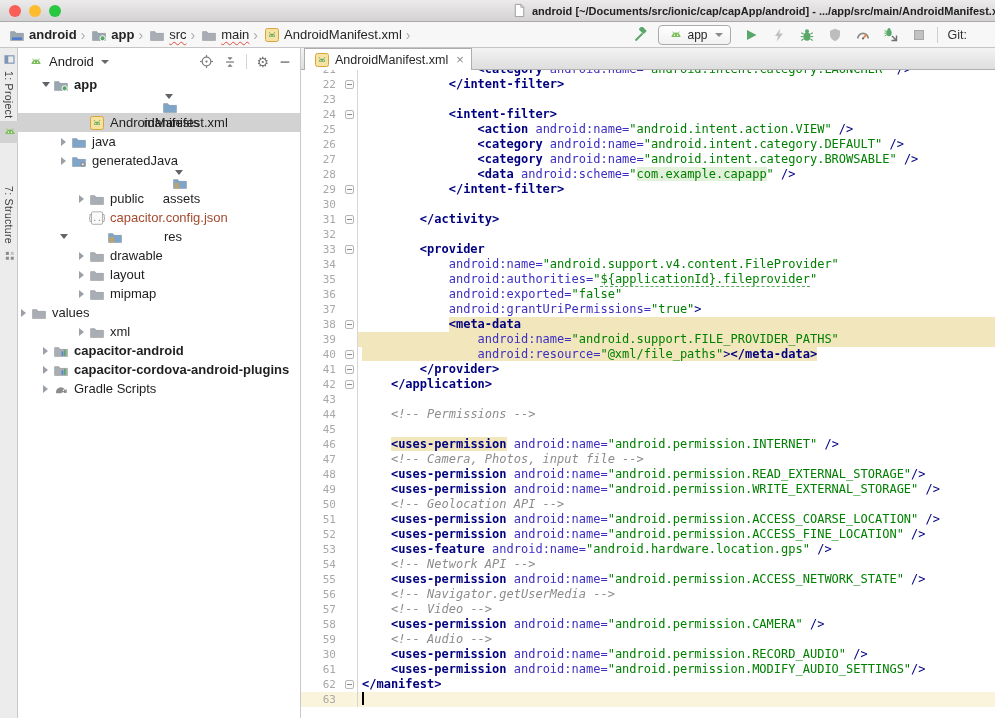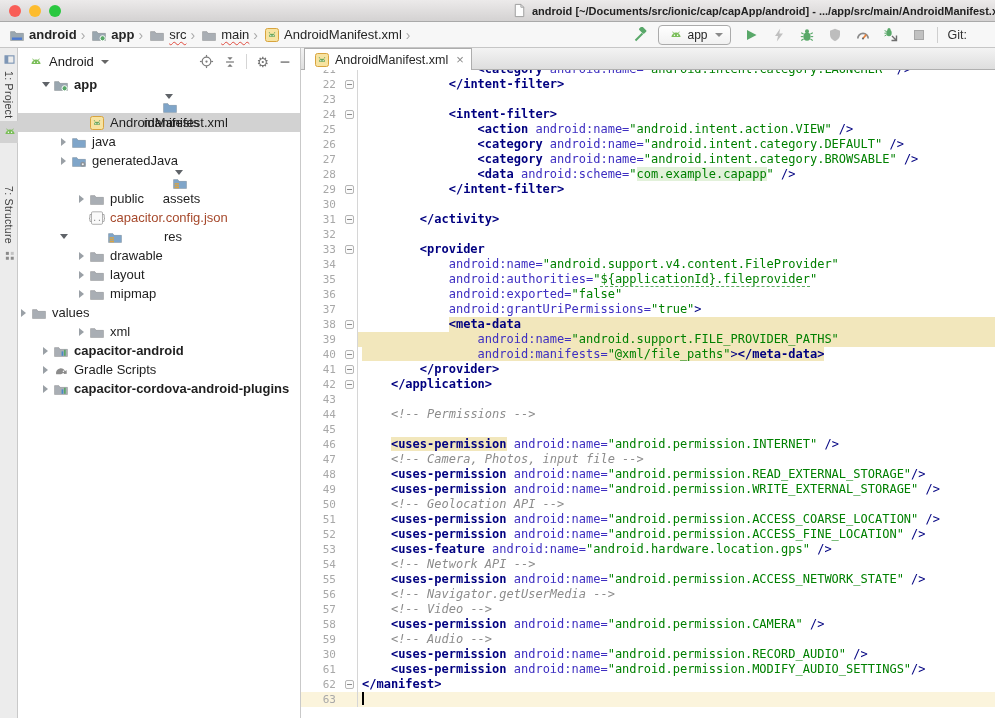--- a/index.html
+++ b/index.html
@@ -499,44 +499,44 @@
           </span>
           <span class="ticon">
             <svg width="16" height="16" viewBox="0 0 16 16">
               <path d="M1.5 4.6h4.3l1.3 1.7h7.4v7.2H1.5z" fill="#a9aeb4" stroke="rgba(0,0,0,.22)" stroke-width=".7"></path>
               <rect x="8.6" y="8.4" width="1.7" height="4.4" fill="#4a88c7"></rect>
               <rect x="11" y="6.8" width="1.7" height="6" fill="#59a869"></rect>
             </svg>
           </span>
           <span class="tlabel">capacitor-android</span>
         </div>
+        <div class="trow bold" style="padding-left: 22px;">
+          <span class="arrow-slot">
+            <span class="ar-r"></span>
+          </span>
+          <span class="ticon">
+            <svg width="16" height="16" viewBox="0 0 16 16">
+              <path d="M1.5 4.6h4.3l1.3 1.7h7.4v7.2H1.5z" fill="#a9aeb4" stroke="rgba(0,0,0,.22)" stroke-width=".7"></path>
+              <rect x="8.6" y="8.4" width="1.7" height="4.4" fill="#4a88c7"></rect>
+              <rect x="11" y="6.8" width="1.7" height="6" fill="#59a869"></rect>
+            </svg>
+          </span>
+          <span class="tlabel">capacitor-cordova-android-plugins</span>
+        </div>
         <div class="trow" style="padding-left: 22px;">
           <span class="arrow-slot">
             <span class="ar-r"></span>
           </span>
           <span class="ticon">
             <svg width="16" height="16" viewBox="0 0 16 16">
               <path d="M3.2 12.2c-.6-2.8 1-5.4 3.8-5.8 2.3-.3 4.3.9 5 2.8l1.6-1.2.2 3.8-2.6.3-1-1.4c-.9 1-2.2 1.6-3.7 1.6z" fill="#8c8c8c"></path>
               <circle cx="10.4" cy="9.2" r=".7" fill="#fff"></circle>
             </svg>
           </span>
           <span class="tlabel">Gradle Scripts</span>
-        </div>
-        <div class="trow bold" style="padding-left: 22px;">
-          <span class="arrow-slot">
-            <span class="ar-r"></span>
-          </span>
-          <span class="ticon">
-            <svg width="16" height="16" viewBox="0 0 16 16">
-              <path d="M1.5 4.6h4.3l1.3 1.7h7.4v7.2H1.5z" fill="#a9aeb4" stroke="rgba(0,0,0,.22)" stroke-width=".7"></path>
-              <rect x="8.6" y="8.4" width="1.7" height="4.4" fill="#4a88c7"></rect>
-              <rect x="11" y="6.8" width="1.7" height="6" fill="#59a869"></rect>
-            </svg>
-          </span>
-          <span class="tlabel">capacitor-cordova-android-plugins</span>
         </div>
       </div>
   </div>
 
   <div class="editor-col">
     <div class="tabbar">
       <div class="tab">
         <span class="ticon" id="tab-icon">
             <svg width="16" height="16" viewBox="0 0 16 16">
               <rect x="1.5" y="1.5" width="13" height="13" rx="2" fill="#f7e3a1" stroke="#d8a43e" stroke-width="1"></rect>
@@ -638,21 +638,21 @@
             <div class="code"><span class="s-p">            </span><span class="s-t">&lt;meta-data</span></div>
           </div>
           <div class="crow hl-row">
             <div class="gut">39</div>
             <div class="code"><span class="s-p">                </span><span class="s-a">android:name=</span><span class="s-v">"android.support.FILE_PROVIDER_PATHS"</span></div>
           </div>
           <div class="crow hl-text">
             <div class="gut">40<span class="fold">
                 <i></i>
               </span></div>
-            <div class="code"><span class="wrap"><span class="s-p">                </span><span class="s-a">android:manifests=</span><span class="s-v">"@xml/file_paths"</span><span class="s-b">&gt;</span><span class="s-t">&lt;/meta-data&gt;</span></span></div>
+            <div class="code"><span class="wrap"><span class="s-p">                </span><span class="s-a">android:resource=</span><span class="s-v">"@xml/file_paths"</span><span class="s-b">&gt;</span><span class="s-t">&lt;/meta-data&gt;</span></span></div>
           </div>
           <div class="crow">
             <div class="gut">41<span class="fold">
                 <i></i>
               </span></div>
             <div class="code"><span class="s-p">        </span><span class="s-t">&lt;/provider&gt;</span></div>
           </div>
           <div class="crow">
             <div class="gut">42<span class="fold">
                 <i></i>

